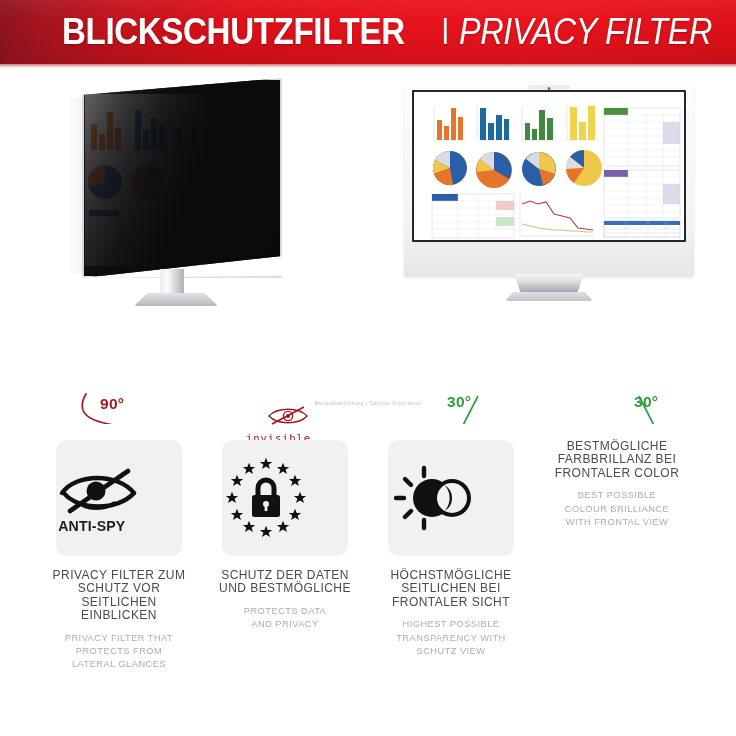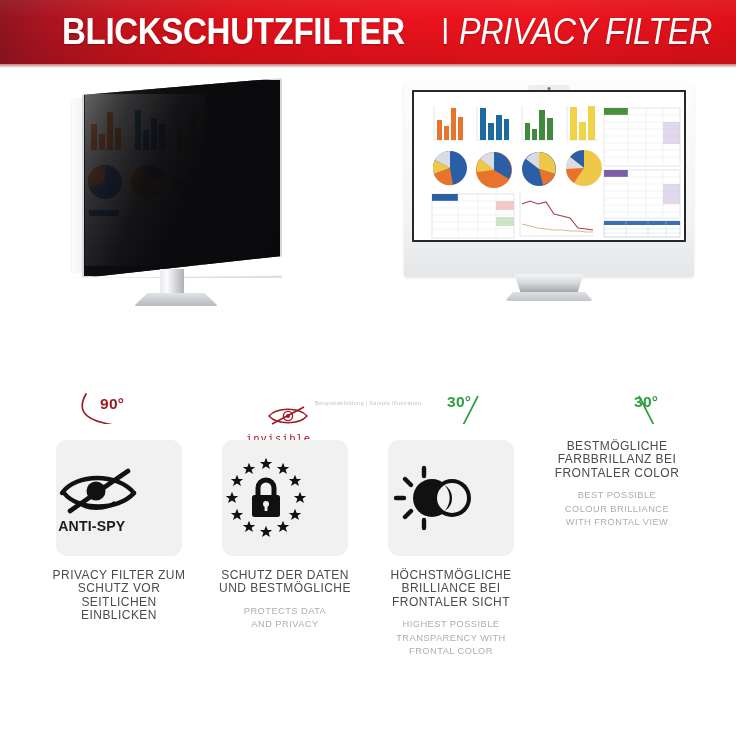--- a/index.html
+++ b/index.html
@@ -593,20 +593,23 @@
           <circle cx="40" cy="28" r="9.5" fill="#111111"></circle>
           <path d="M24 40 C 30 47, 50 47, 58 40" fill="none" stroke="#111111" stroke-width="3.4" stroke-linecap="round"></path>
           <line x1="14" y1="48" x2="72" y2="8" stroke="#111111" stroke-width="4.6" stroke-linecap="round"></line>
         </svg>
         <div class="icon-label">ANTI-SPY</div>
       </div>
       <div class="card-text">
         <div class="t-de">PRIVACY FILTER ZUM
 SCHUTZ VOR
 SEITLICHEN EINBLICKEN</div>
+        <div class="t-en">PRIVACY FILTER THAT
+PROTECTS FROM
+LATERAL GLANCES</div>
       </div>
     </div>
 
     <div class="card">
       <div class="card-icon">
         <svg width="88" height="88" viewBox="0 0 88 88">
           <g fill="#111111">
             <g transform="translate(44,10)">
                 <polygon points="0,-6.2 1.7,-1.9 6.2,-1.9 2.6,0.8 4,5.1 0,2.5 -4,5.1 -2.6,0.8 -6.2,-1.9 -1.7,-1.9"></polygon>
               </g>
@@ -671,25 +674,25 @@
             <line x1="17" y1="57" x2="23" y2="51"></line>
           </g>
           <circle cx="44" cy="38" r="19" fill="#111111"></circle>
           <circle cx="64" cy="38" r="19" fill="#111111"></circle>
           <circle cx="64" cy="38" r="15" fill="#f1f1f1"></circle>
           <path d="M56.5 25 A19 19 0 0 1 56.5 51 A15 15 0 0 0 56.5 25 Z" fill="#111111"></path>
         </svg>
       </div>
       <div class="card-text">
         <div class="t-de">HÖCHSTMÖGLICHE
-BRILLIANCE BEI
+SEITLICHEN BEI
 FRONTALER SICHT</div>
         <div class="t-en">HIGHEST POSSIBLE
 TRANSPARENCY WITH
-FRONTAL COLOR</div>
+SCHUTZ VIEW</div>
       </div>
     </div>
 
     <div class="card">
       <div class="card-text">
         <div class="t-de">BESTMÖGLICHE
 FARBBRILLANZ BEI
 FRONTALER COLOR</div>
         <div class="t-en">BEST POSSIBLE
 COLOUR BRILLIANCE

